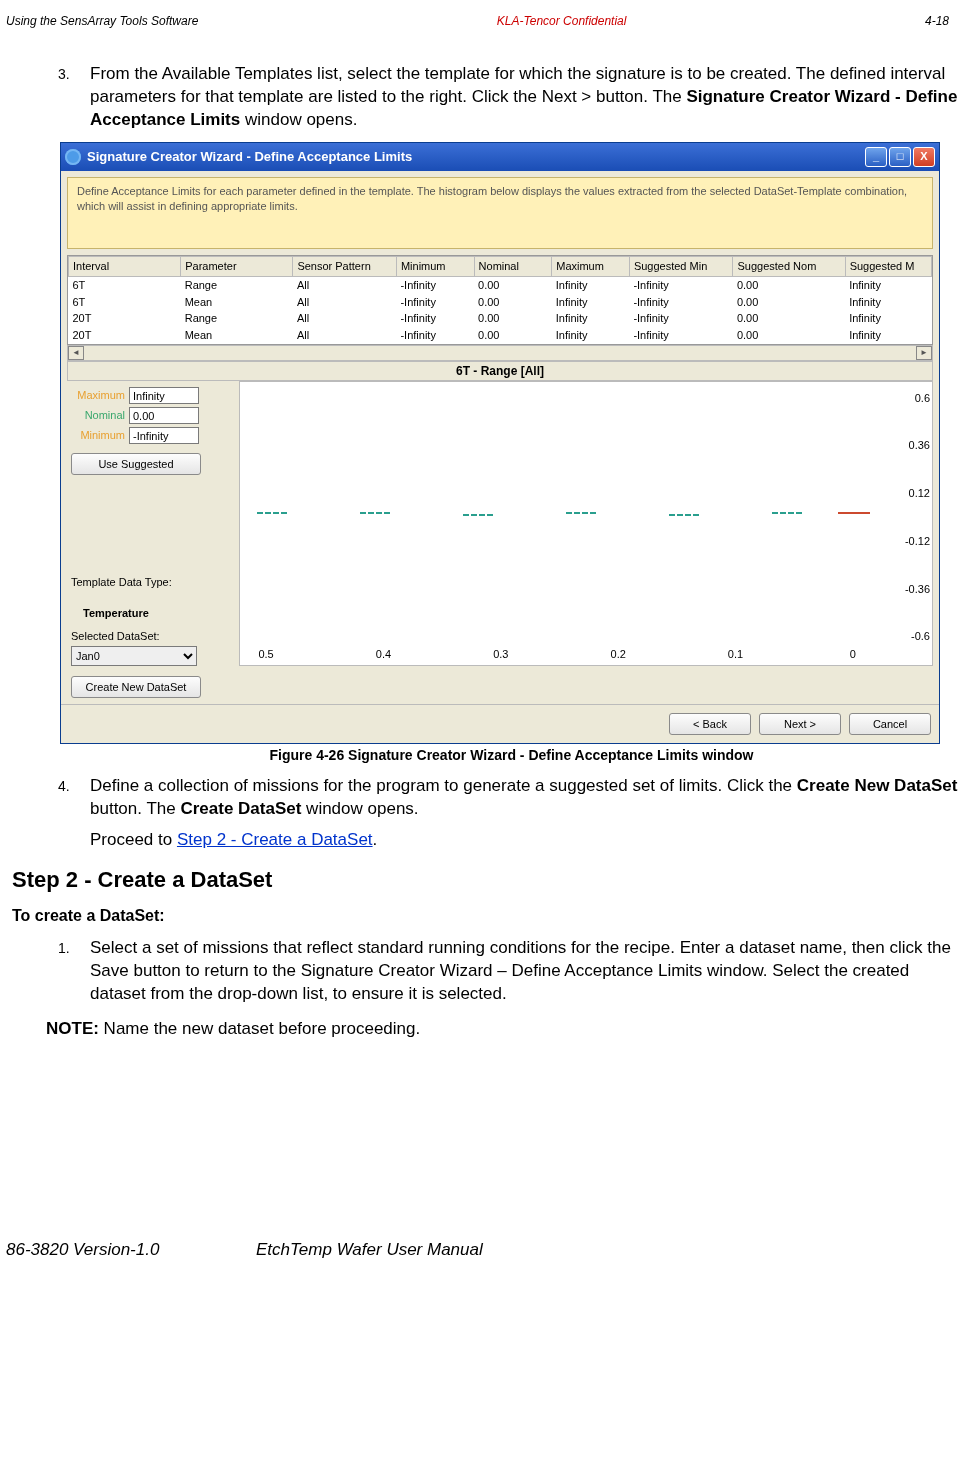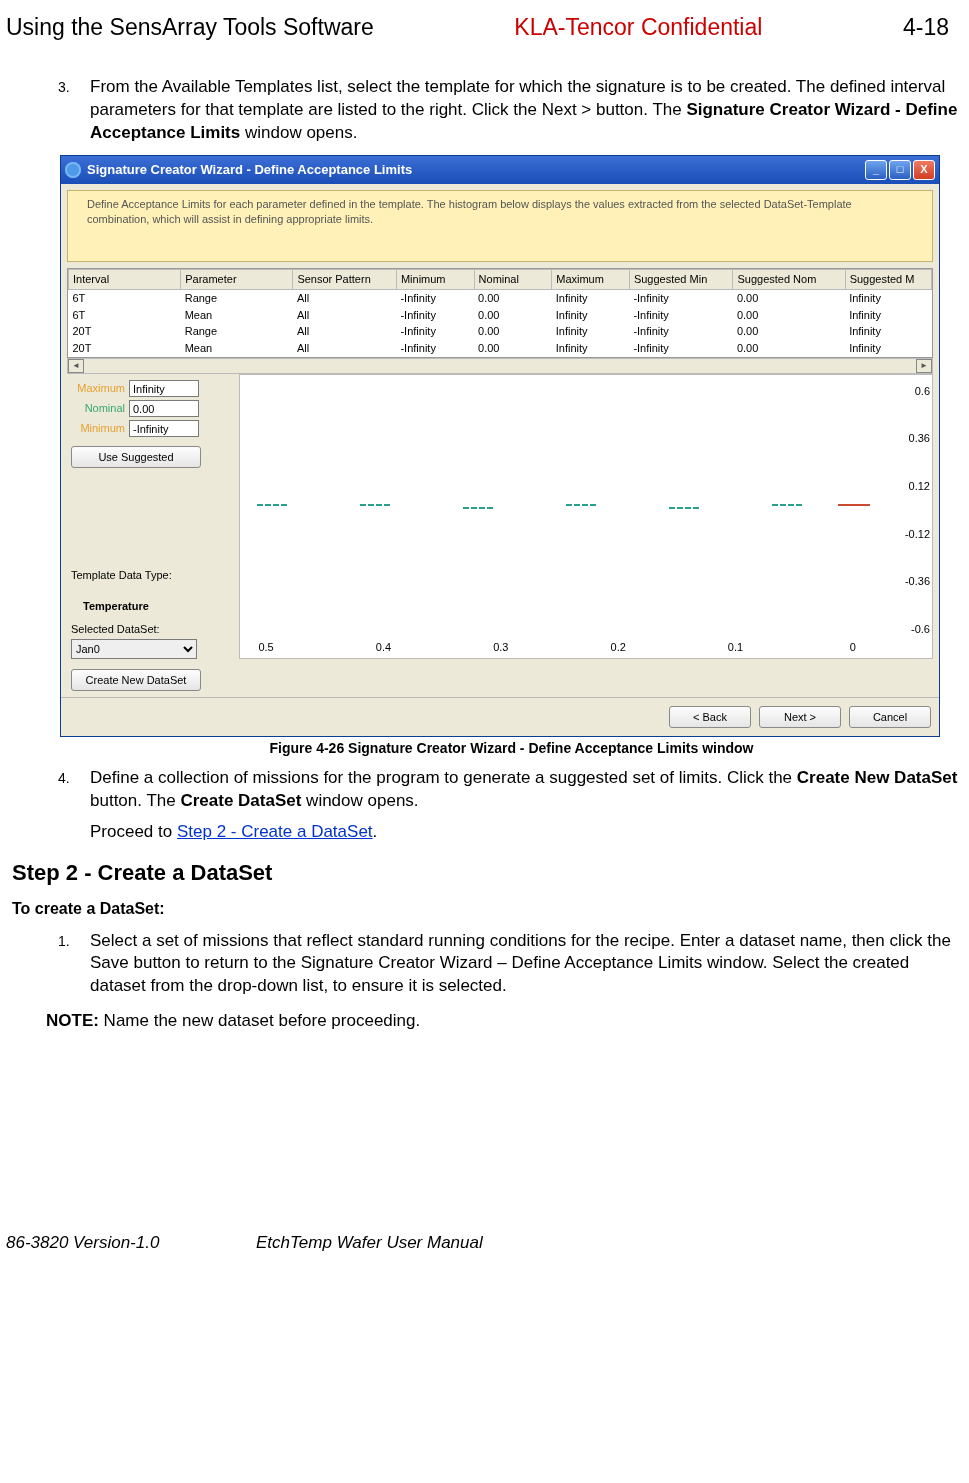--- a/index.html
+++ b/index.html
@@ -5,39 +5,39 @@
   * { box-sizing: border-box; margin: 0; padding: 0; }
   body {
     font-family: Arial, Helvetica, sans-serif;
     font-size: 15px;
     color: #000;
     background: #fff;
     width: 969px;
     margin: 0 auto;
     padding: 14px 0 0 0;
   }
-  .page-header { display: flex; justify-content: space-between; font-size: 23px; padding: 0 20px 35px 6px; }
+  .page-header { display: flex; justify-content: space-between; font-style: italic; font-size: 12px; padding: 0 20px 35px 6px; }
   .page-header .mid { color: #cc0000; }
   .body-col { padding: 0 6px 0 60px; font-size: 17px; line-height: 1.35; }
   .ol { list-style: none; }
   .indent-after-num { display:block; padding-left: 30px; }
   .blockish { position: relative; }
   .blockish .numtag { position:absolute; left:-2px; top:2px; font-size:14px; }
   .bold { font-weight: bold; }
   .fig { margin:10px 0 6px 0; }
   .fig-caption { text-align:center; font-weight:bold; font-size:14px; margin-top:2px; }
   
   .win { border:1px solid #0a3d8f; background:#ece9d8; font-family: Tahoma, Arial, sans-serif; font-size:11px; width: 880px; }
   .titlebar { background: linear-gradient(#3b6fd6,#1a4db5); color:#fff; height:28px; display:flex; align-items:center; padding:0 4px; }
   .titlebar .ticon { width:16px; height:16px; background:#4d9be8; border-radius:50%; margin-right:6px; box-shadow:inset 0 0 0 2px #75b6f3; }
   .titlebar .ttext { flex:1; font-weight:bold; font-size:13px; }
   .winbtns { display:flex; gap:2px; }
   .winbtn { width:22px; height:20px; background:linear-gradient(#6fa4ec,#2a5fc4); border:1px solid #fff; border-radius:3px; color:#fff; font-weight:bold; font-size:11px; display:flex; align-items:center; justify-content:center; }
   .winbtn.close { background:linear-gradient(#f07a63,#d13e22); }
-  .infobox { background:#fff1b8; border:1px solid #c7b46b; margin:6px; padding:6px 19px; color:#555; font-size:11px; height:72px; }
+  .infobox { background:#fff1b8; border:1px solid #c7b46b; margin:6px; padding:6px 9px; color:#555; font-size:11px; height:72px; }
   .grid { background:#fff; border:1px solid #999; margin:0 6px; }
   .grid table { width:100%; border-collapse:collapse; font-size:11px; table-layout:fixed; }
   .grid th { background:#ece9d8; border:1px solid #bbb; padding:2px 4px; text-align:left; font-weight:normal; white-space:nowrap; overflow:hidden; }
   .grid td { padding:1px 4px; white-space:nowrap; overflow:hidden; }
   .scrollrow { background:#ece9d8; border:1px solid #bbb; margin:0 6px; height:16px; display:flex; align-items:center; }
   .scrollrow .lbtn,.scrollrow .rbtn{width:16px;height:14px;background:#ece9d8;border:1px solid #888;display:flex;align-items:center;justify-content:center;font-size:8px;color:#555;}
   .scrollrow .track{flex:1;}
   .chart-title-row { border:1px solid #bbb; margin:0 6px; background:#ece9d8; text-align:center; font-weight:bold; font-size:12px; padding:1px 0; }
   .mainrow { display:flex; margin:0 6px 6px 6px; }
   .leftpanel { width:170px; padding:6px 0 0 4px; }
@@ -177,20 +177,21 @@
                 <td>Infinity</td>
               </tr>
           </tbody>
         </table>
       </div>
       <div class="scrollrow">
         <div class="lbtn">◄</div>
         <div class="track"></div>
         <div class="rbtn">►</div>
       </div>
+      <div class="chart-title-row">6T - Range [All]</div>
 
       <div class="mainrow">
         <div class="leftpanel">
           <div class="lp-row">
               <span class="lab max">Maximum</span>
               <input value="Infinity" style="">
             </div>
           <div class="lp-row">
               <span class="lab nom">Nominal</span>
               <input value="0.00" style="">

